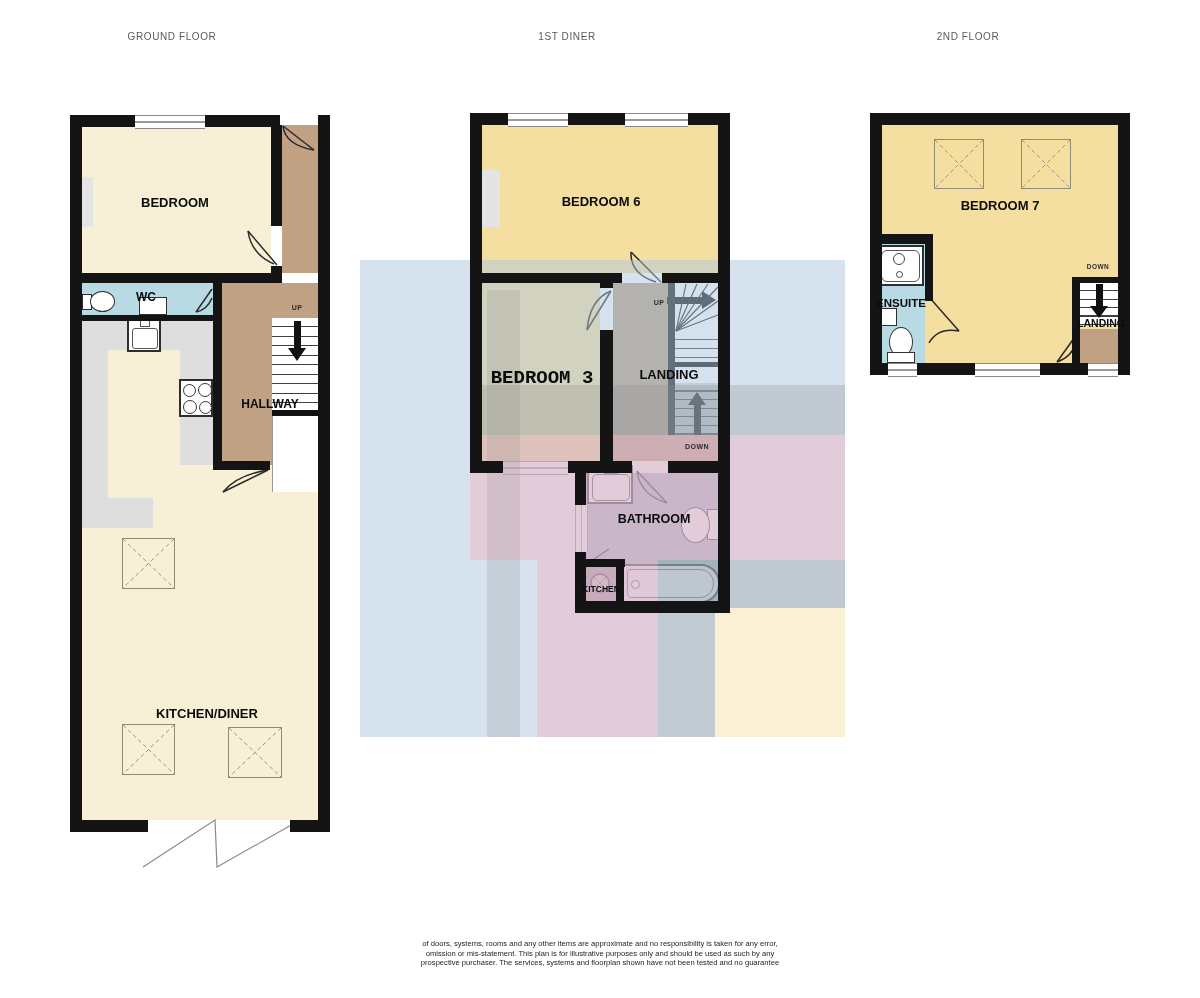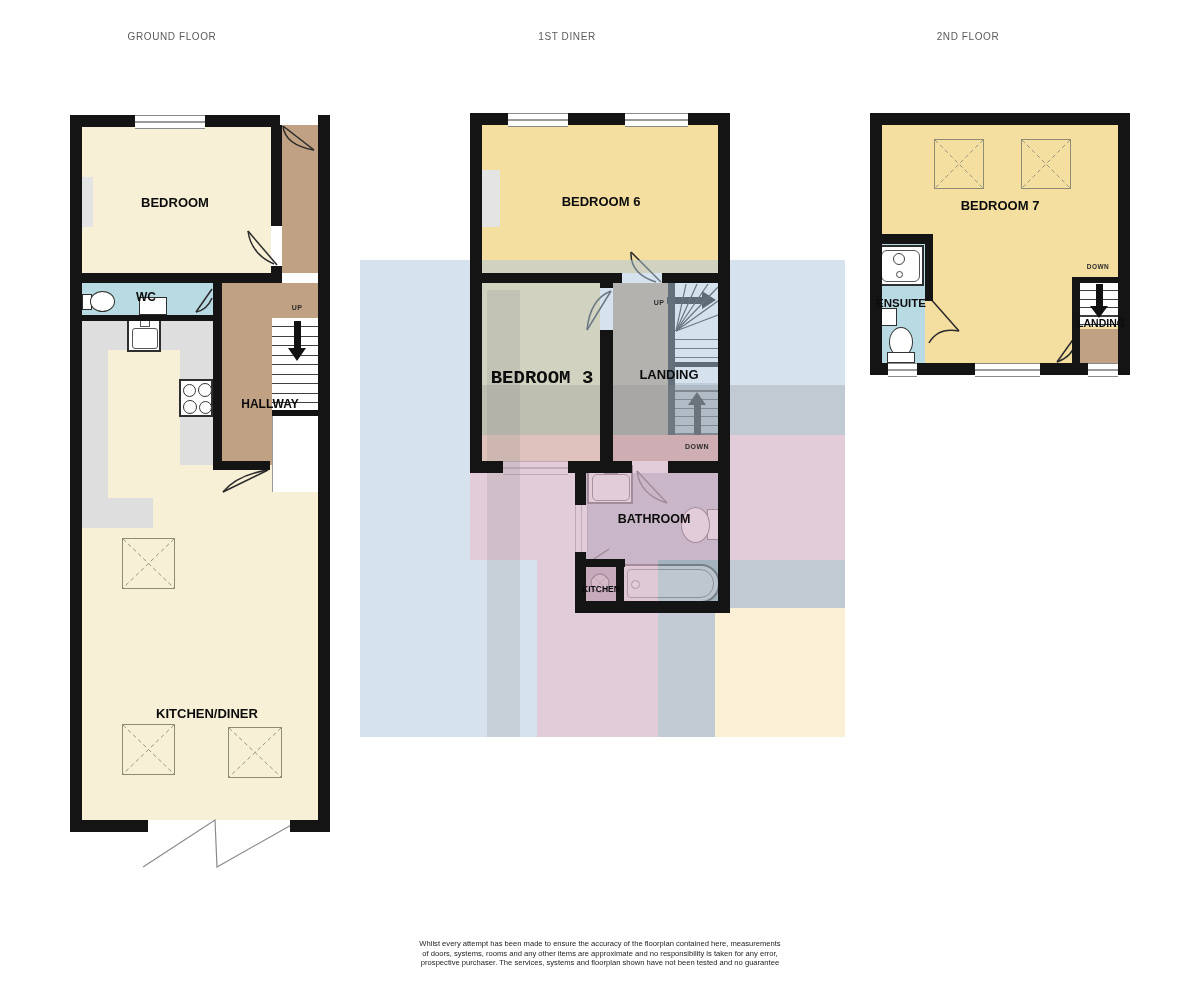--- a/index.html
+++ b/index.html
@@ -286,16 +286,16 @@
   <div class="wm" style="left:470px;top:385px;width:375px;height:50px;background:rgba(140,140,140,.28);"></div>
   <div class="wm" style="left:470px;top:435px;width:375px;height:125px;background:rgba(249,168,183,.38);"></div>
   <div class="wm" style="left:658px;top:560px;width:187px;height:48px;background:rgba(140,140,140,.28);"></div>
   <div class="wm" style="left:487px;top:290px;width:33px;height:447px;background:rgba(140,140,140,.22);"></div>
   <div class="wm" style="left:537px;top:560px;width:121px;height:177px;background:rgba(249,168,183,.38);"></div>
   <div class="wm" style="left:658px;top:608px;width:57px;height:129px;background:rgba(150,150,150,.30);"></div>
   <div class="wm" style="left:715px;top:608px;width:130px;height:129px;background:rgba(252,240,212,.95);"></div>
 </div>
 
 <div class="disclaimer">
-  <div>Whilst every attempt has been made to ensure the accuracy of the floorplan contained here, measurements</div>
   <div>of doors, systems, rooms and any other items are approximate and no responsibility is taken for any error,</div>
+  <div>omission or mis-statement. This plan is for illustrative purposes only and should be used as such by any</div>
   <div>prospective purchaser. The services, systems and floorplan shown have not been tested and no guarantee</div>
 </div>
 
 </body></html>

